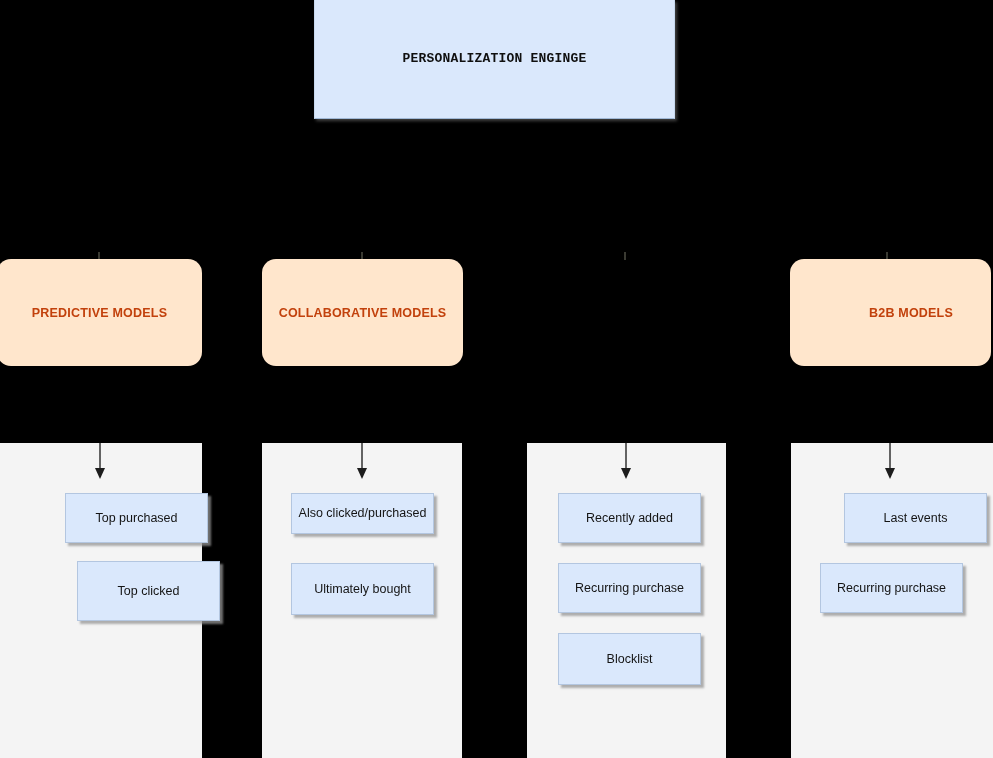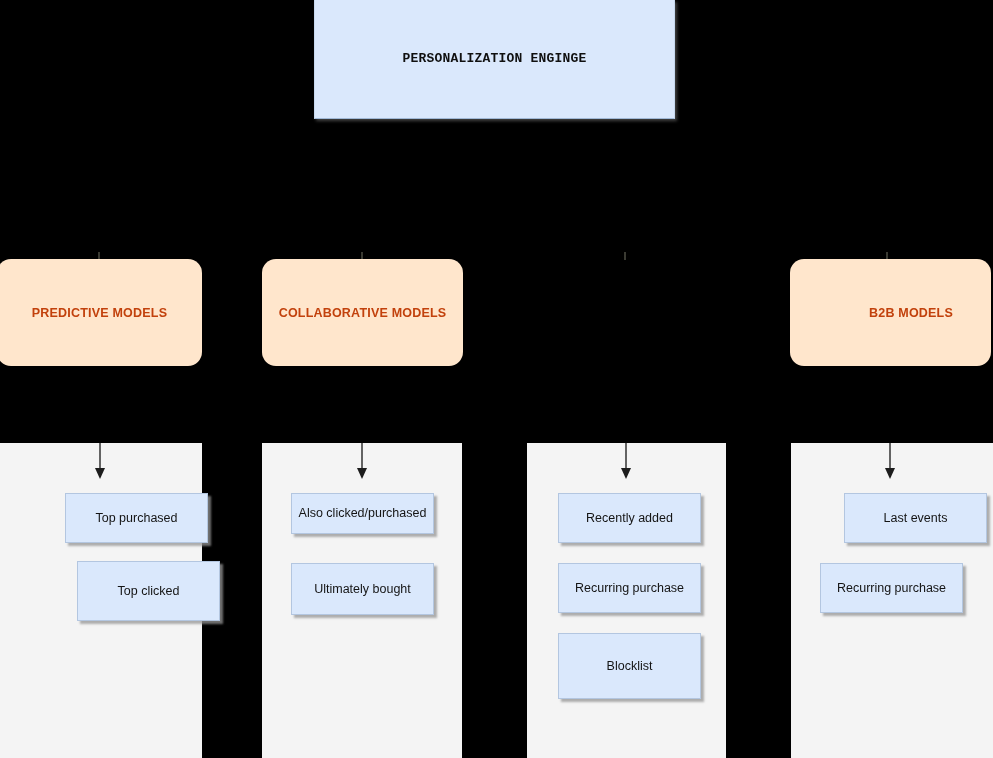--- a/index.html
+++ b/index.html
@@ -203,21 +203,21 @@
   <div class="item-box" style="left:291px; top:563px; width:143px; height:52px;">
     <div class="item-label">Ultimately bought</div>
   </div>
 
   <div class="item-box" style="left:558px; top:493px; width:143px; height:50px;">
     <div class="item-label">Recently added</div>
   </div>
   <div class="item-box" style="left:558px; top:563px; width:143px; height:50px;">
     <div class="item-label">Recurring purchase</div>
   </div>
-  <div class="item-box" style="left:558px; top:633px; width:143px; height:66px;">
+  <div class="item-box" style="left:558px; top:633px; width:143px; height:52px;">
     <div class="item-label">Blocklist</div>
   </div>
 
   <div class="item-box" style="left:844px; top:493px; width:143px; height:50px;">
     <div class="item-label">Last events</div>
   </div>
   <div class="item-box" style="left:820px; top:563px; width:143px; height:50px;">
     <div class="item-label">Recurring purchase</div>
   </div>
 

